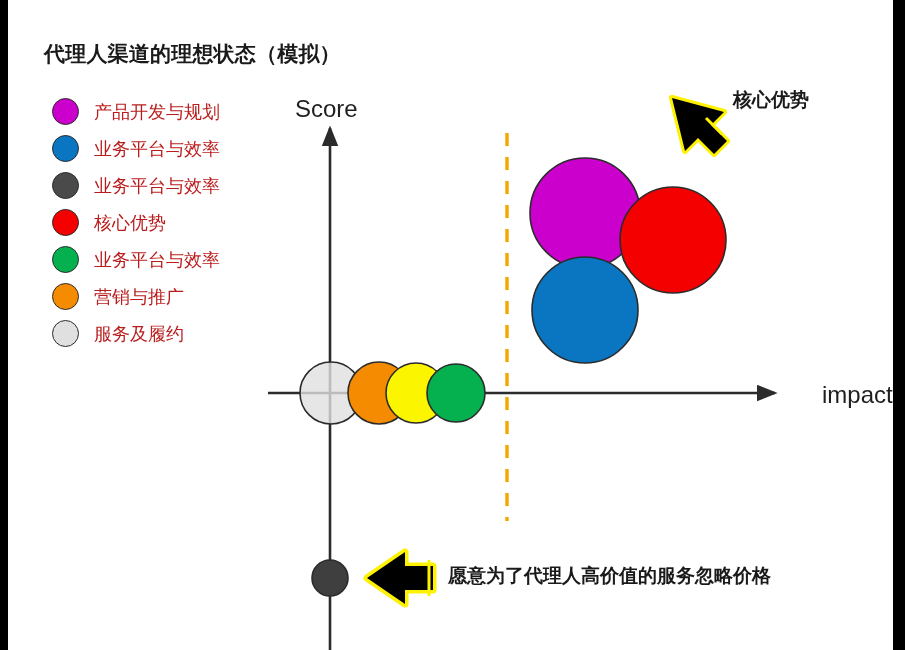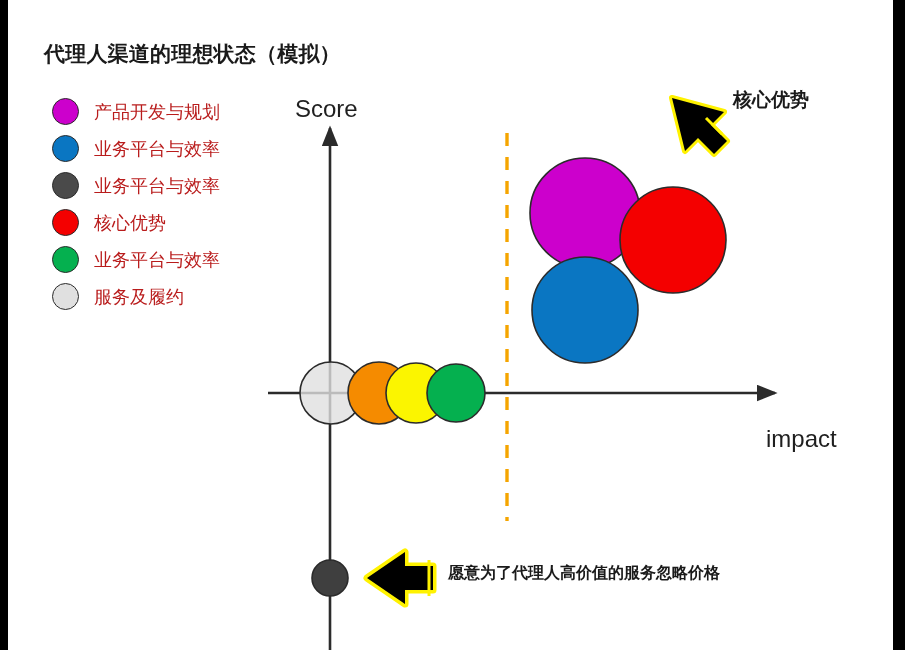--- a/index.html
+++ b/index.html
@@ -79,32 +79,32 @@
   #plot svg { display: block; }
 
   
   .axis-label {
     position: absolute;
     font-size: 24px;
     color: #1f1f1f;
     white-space: nowrap;
   }
   #score-label  { left: 295px; top: 95px; }
-  #impact-label { left: 766px; top: 381px; margin-top: 44px; }
+  #impact-label { left: 822px; top: 381px; }
 
   
   .callout-text {
     position: absolute;
     font-size: 18px;
     color: #1a1a1a;
     white-space: nowrap;
     font-weight: bold;
   }
   #callout-top-text    { left: 733px; top: 87px; font-size: 19px; }
-  #callout-bottom-text { left: 448px; top: 563px; font-size: 16px; }
+  #callout-bottom-text { left: 448px; top: 563px; font-size: 19px; }
 </style>
 </head>
 <body>
 
 <div class="edge-bar left"></div>
 <div class="edge-bar right"></div>
 
 <div id="slide-title">代理人渠道的理想状态（模拟）</div>
 
 <div id="legend">
@@ -120,20 +120,24 @@
       <div class="legend-swatch" style="background: rgb(74, 74, 74);"></div>
       <div class="legend-label">业务平台与效率</div>
     </div>
     <div class="legend-item">
       <div class="legend-swatch" style="background: rgb(244, 0, 0);"></div>
       <div class="legend-label">核心优势</div>
     </div>
     <div class="legend-item">
       <div class="legend-swatch" style="background: rgb(5, 176, 79);"></div>
       <div class="legend-label">业务平台与效率</div>
+    </div>
+    <div class="legend-item">
+      <div class="legend-swatch" style="background: rgb(245, 139, 0);"></div>
+      <div class="legend-label">营销与推广</div>
     </div>
     <div class="legend-item">
       <div class="legend-swatch" style="background: rgb(224, 224, 224);"></div>
       <div class="legend-label">服务及履约</div>
     </div>
   </div>
 
 <div id="plot">
   <svg width="905" height="650" viewBox="0 0 905 650" xmlns="http://www.w3.org/2000/svg">
     <defs>

